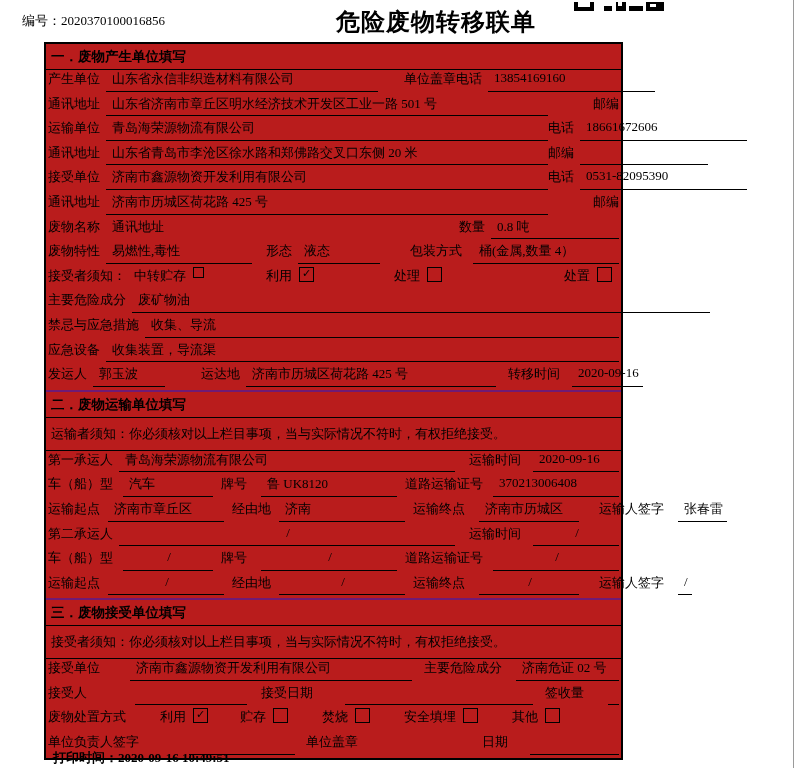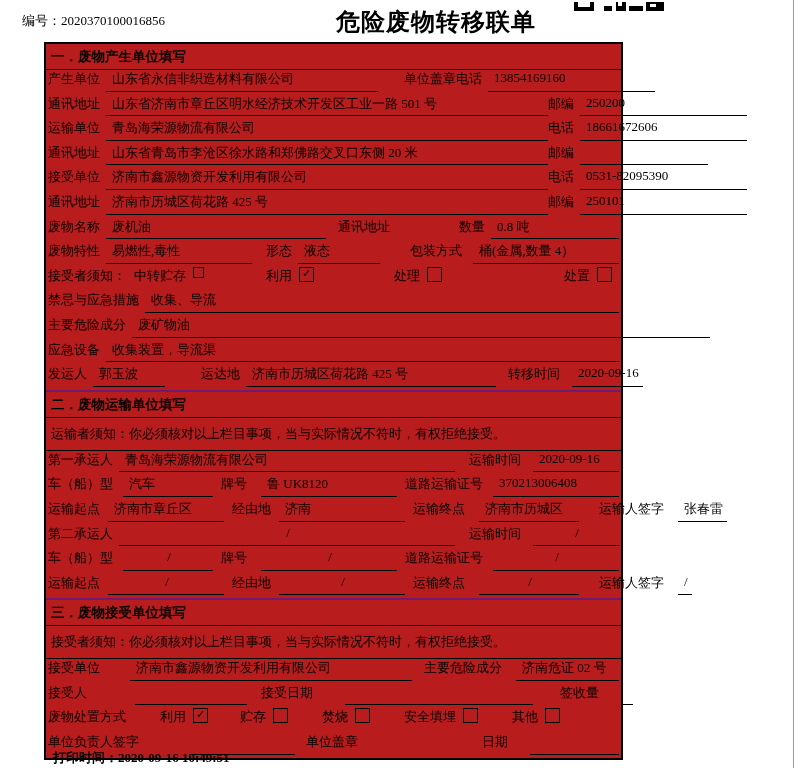--- a/index.html
+++ b/index.html
@@ -63,21 +63,20 @@
       <span class="val" style="width:272px">山东省永信非织造材料有限公司</span>
       <span class="lbl" style="margin-left:26px">单位盖章</span>
       <span class="lbl mla">电话</span>
       <span class="val" style="width:167px">13854169160</span>
     </div>
 
     <div class="row">
       <span class="lbl">通讯地址</span>
       <span class="val" style="width:442px">山东省济南市章丘区明水经济技术开发区工业一路 501 号</span>
       <span class="lbl mla">邮编</span>
-      <span class="val" style="width:167px">250200</span>
     </div>
 
     <div class="row">
       <span class="lbl">运输单位</span>
       <span class="val" style="width:442px">青岛海荣源物流有限公司</span>
       <span class="lbl mla">电话</span>
       <span class="val" style="width:167px">18661672606</span>
     </div>
 
     <div class="row">
@@ -91,26 +90,24 @@
       <span class="lbl">接受单位</span>
       <span class="val" style="width:442px">济南市鑫源物资开发利用有限公司</span>
       <span class="lbl mla">电话</span>
       <span class="val" style="width:167px">0531-82095390</span>
     </div>
 
     <div class="row">
       <span class="lbl">通讯地址</span>
       <span class="val" style="width:442px">济南市历城区荷花路 425 号</span>
       <span class="lbl mla">邮编</span>
-      <span class="val" style="width:167px">250101</span>
     </div>
 
     <div class="row">
       <span class="lbl">废物名称</span>
-      <span class="val" style="width:220px">废机油</span>
       <span class="lbl" style="margin-left:12px">通讯地址</span>
       <span class="lbl mla">数量</span>
       <span class="val" style="width:128px">0.8 吨</span>
     </div>
 
     <div class="row">
       <span class="lbl">废物特性</span>
       <span class="val" style="width:146px">易燃性,毒性</span>
       <span class="lbl" style="margin-left:14px">形态</span>
       <span class="val" style="width:82px">液态</span>
@@ -124,27 +121,27 @@
       <span class="box sm"></span>
       <span class="lbl" style="margin-left:62px">利用</span>
       <span class="box">✓</span>
       <span class="lbl" style="margin-left:80px">处理</span>
       <span class="box"></span>
       <span class="lbl" style="margin-left:122px">处置</span>
       <span class="box"></span>
     </div>
 
     <div class="row">
+      <span class="lbl">主要危险成分</span>
+      <span class="val" style="width:578px">废矿物油</span>
+    </div>
+
+    <div class="row">
       <span class="lbl">禁忌与应急措施</span>
       <span class="val fx">收集、导流</span>
-    </div>
-
-    <div class="row">
-      <span class="lbl">主要危险成分</span>
-      <span class="val" style="width:578px">废矿物油</span>
     </div>
 
     <div class="row">
       <span class="lbl">应急设备</span>
       <span class="val fx">收集装置，导流渠</span>
     </div>
 
     <div class="row">
       <span class="lbl">发运人</span>
       <span class="val" style="width:72px">郭玉波</span>
@@ -219,21 +216,21 @@
       <span class="val" style="width:282px;margin-left:30px">济南市鑫源物资开发利用有限公司</span>
       <span class="lbl" style="margin-left:12px">主要危险成分</span>
       <span class="val fx" style="margin-left:14px">济南危证 02 号</span>
     </div>
 
     <div class="row">
       <span class="lbl">接受人</span>
       <span class="val" style="width:112px;margin-left:48px"></span>
       <span class="lbl" style="margin-left:14px">接受日期</span>
       <span class="val" style="width:188px;margin-left:32px"></span>
-      <span class="lbl" style="margin-left:27px">签收量</span>
+      <span class="lbl" style="margin-left:12px">签收量</span>
       <span class="val fx" style="margin-left:24px"></span>
     </div>
 
     <div class="row">
       <span class="lbl">废物处置方式</span>
       <span class="lbl" style="margin-left:34px">利用</span>
       <span class="box">✓</span>
       <span class="lbl" style="margin-left:32px">贮存</span>
       <span class="box"></span>
       <span class="lbl" style="margin-left:34px">焚烧</span>

